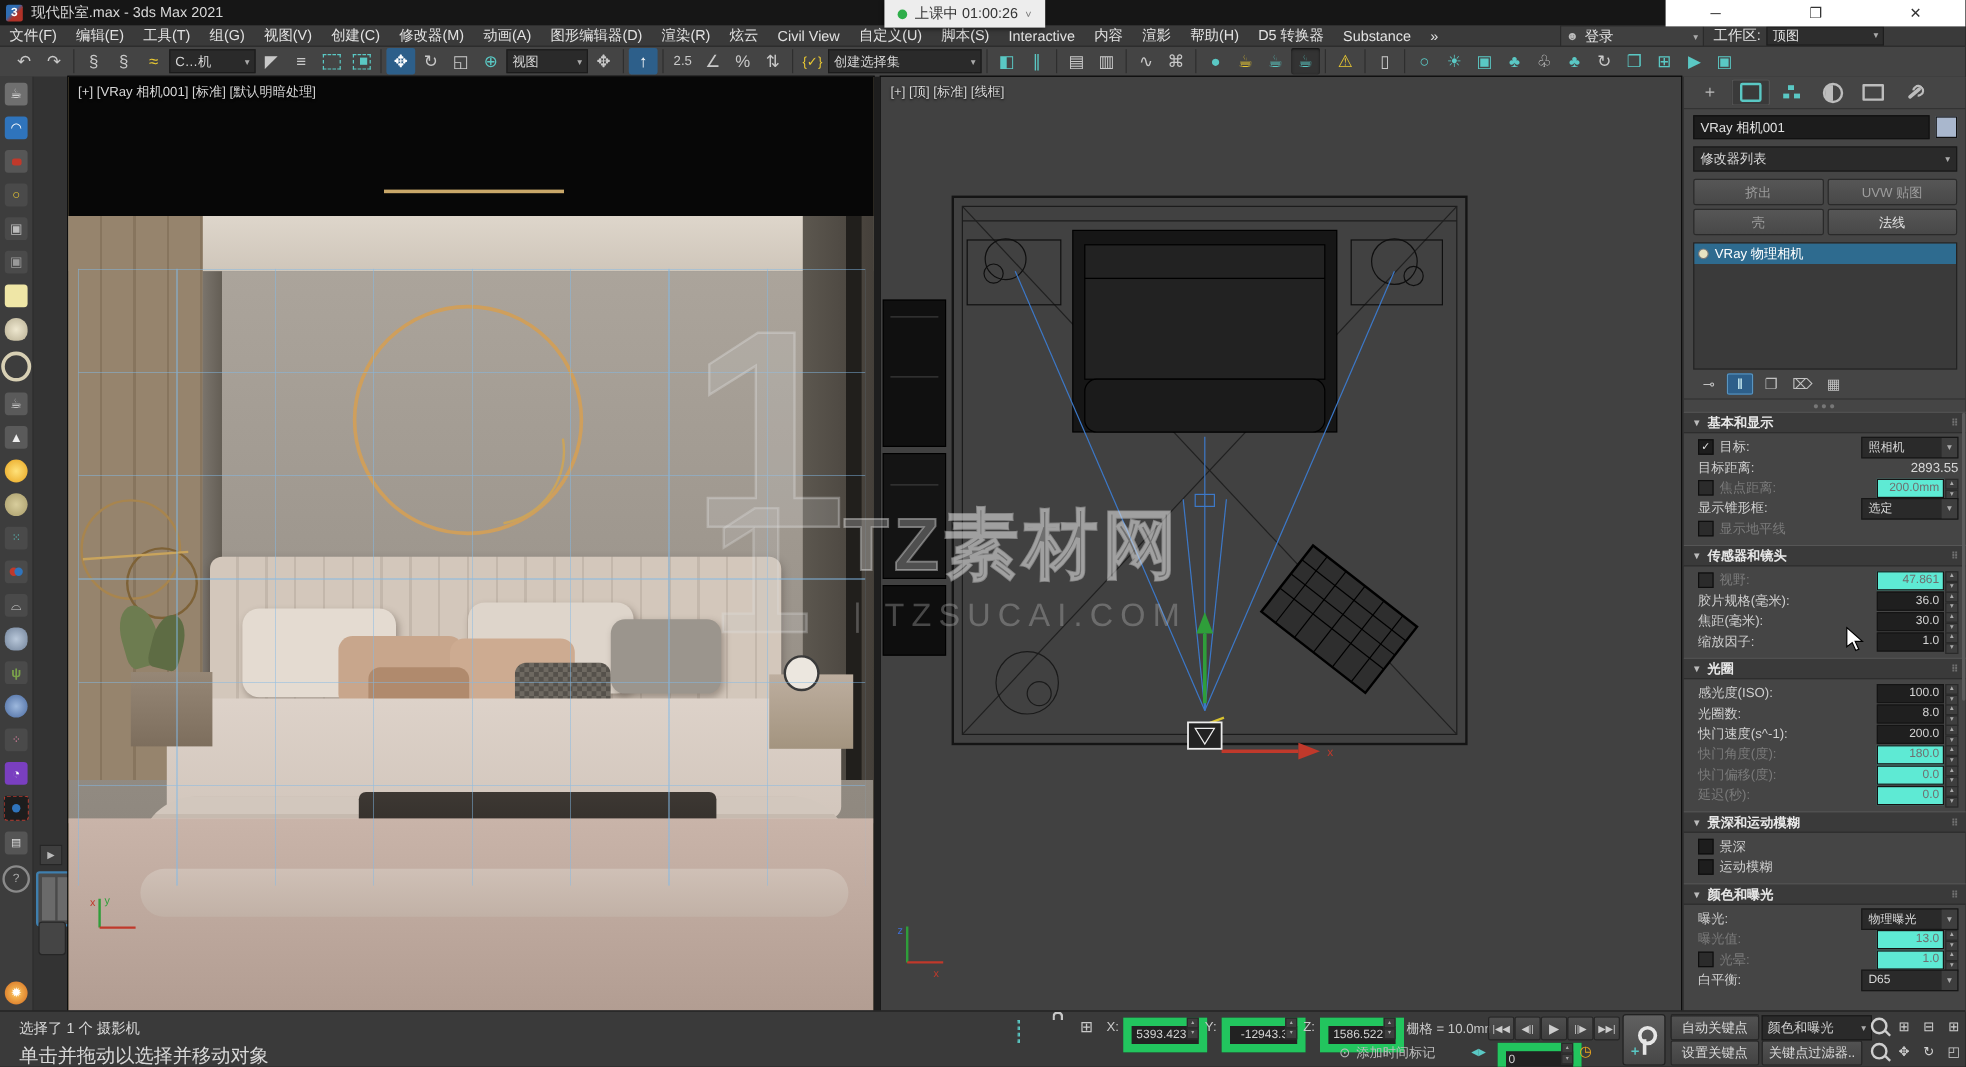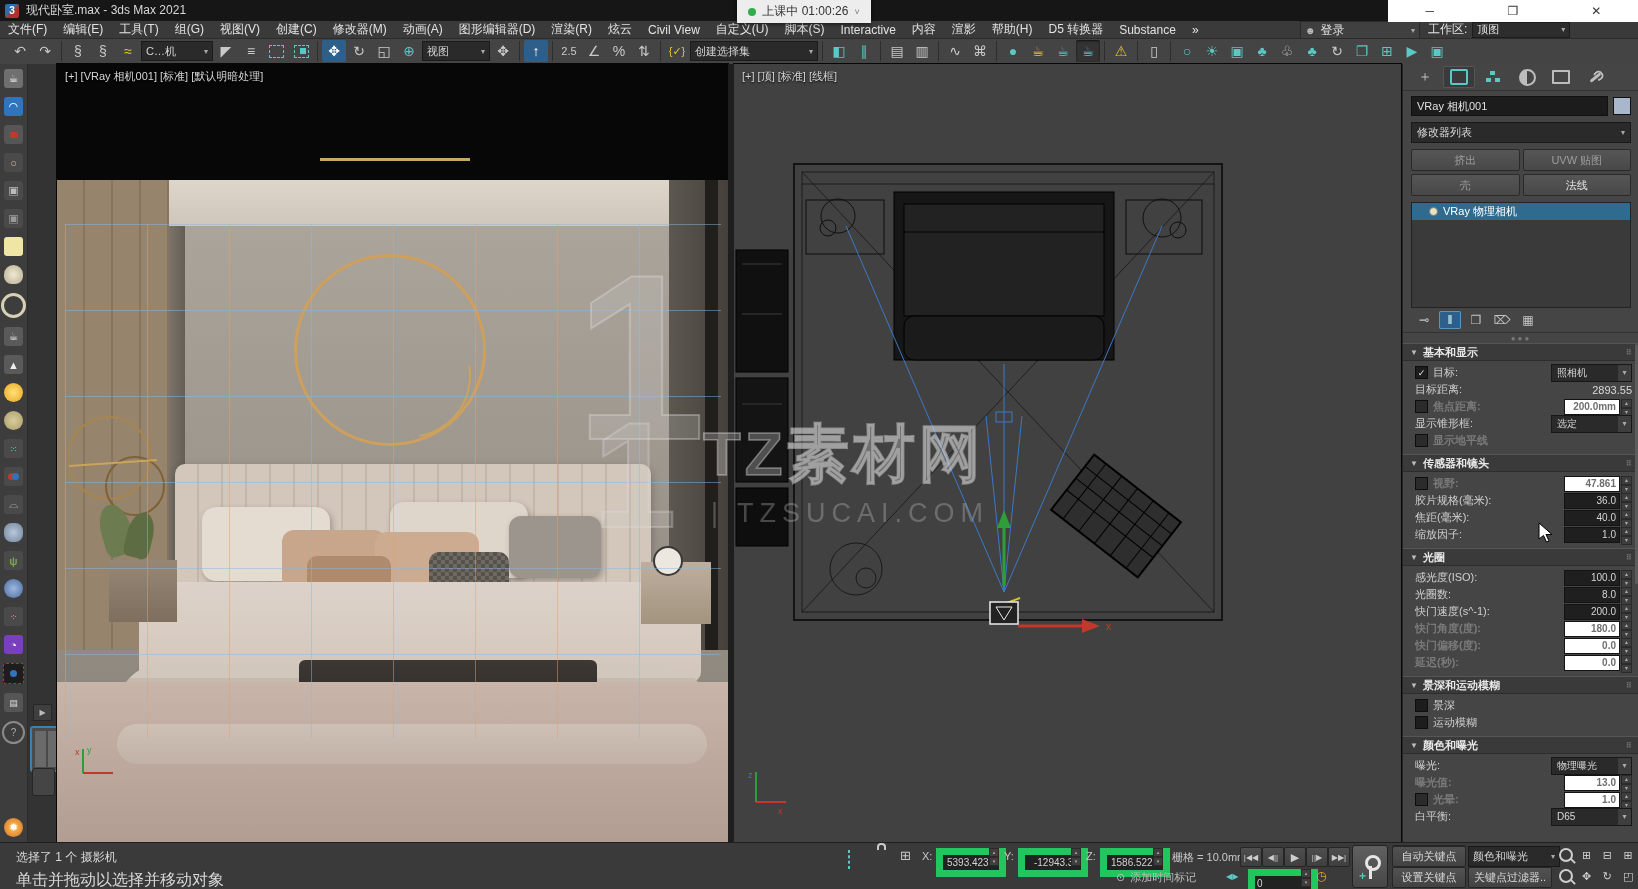--- a/index.html
+++ b/index.html
@@ -87,40 +87,40 @@
   .namerow{display:flex;align-items:center;gap:5px;padding:5px 8px 4px;}
   .nameinput{flex:1;height:18px;background:#1c1c1c;border:1px solid #111;display:flex;align-items:center;padding:0 5px;color:#e0e0e0;}
   .swatch{width:16px;height:16px;background:#a9b7cd;border:1px solid #111;}
   .modlist{margin:2px 8px 6px;height:19px;background:#2a2a2a;border:1px solid #191919;display:flex;align-items:center;
            justify-content:space-between;padding:0 5px;color:#d8d8d8;}
   .mbgrid{display:grid;grid-template-columns:1fr 1fr;gap:3px;margin:0 8px 6px;}
   .mbtn{height:20px;background:linear-gradient(#565656,#484848);border:1px solid #2a2a2a;border-radius:2px;
         display:flex;align-items:center;justify-content:center;color:#9d9d9d;}
   .mbtn.bright{color:#e2e2e2;}
   .stackbox{margin:0 8px;height:104px;background:#3a3a3a;border:1px solid #232323;}
-  .stackrow{height:17px;background:#2e6b8f;color:#fff;display:flex;align-items:center;gap:5px;padding:0 17px;}
+  .stackrow{height:17px;background:#2e6b8f;color:#fff;display:flex;align-items:center;gap:5px;padding:0 3px;}
   .bulb{width:7px;height:7px;border-radius:50%;background:#e8e3c2;border:1px solid #777;}
   .stacktools{height:24px;display:flex;align-items:center;gap:4px;padding:0 10px;border-bottom:1px solid #333;}
   .stool{width:22px;height:18px;display:flex;align-items:center;justify-content:center;color:#c2c2c2;font-size:12px;border-radius:2px;}
   .stool.on{background:#2d5f8a;color:#dff;box-shadow:inset 0 0 0 1px #5a95c0;}
   .pansep{height:10px;display:flex;align-items:center;justify-content:center;color:#777;font-size:8px;letter-spacing:2px;}
   .rollhead{height:16px;background:#3a3a3a;border-top:1px solid #565656;border-bottom:1px solid #2d2d2d;display:flex;
             align-items:center;gap:5px;padding:0 7px;font-weight:bold;color:#e8e8e8;}
   .rollhead .tri{font-size:8px;color:#bbb;}
   .rollhead .dots{margin-left:auto;color:#6f6f6f;font-size:8px;}
   .rollbody{padding:3px 0 5px;}
   .prow{display:flex;align-items:center;height:17px;padding:0 7px 0 12px;color:#cfcfcf;}
-  .prow.dis{color:#7a7a7a;font-weight:bold;}
+  .prow.dis{color:#7a7a7a;}
   .cbx{width:11px;height:11px;background:#1d1d1d;border:1px solid #0e0e0e;margin-right:5px;display:flex;align-items:center;
        justify-content:center;font-size:9px;color:#e6e6e6;flex:none;}
   .prow.dis .cbx{background:#2b2b2b;}
   .plab{flex:1;white-space:nowrap;}
   .pval{width:48px;height:14px;background:#1f1f1f;border:1px solid #141414;font-size:10px;display:flex;align-items:center;
         justify-content:flex-end;padding:0 3px;color:#d5d5d5;flex:none;}
-  .prow.dis .pval{color:#6f6f6f;background:#ffffff;}
+  .prow.dis .pval{color:#6f6f6f;background:#5eead4;}
   .statval{width:58px;text-align:right;color:#d8d8d8;flex:none;}
   .spin{width:11px;height:16px;display:flex;flex-direction:column;flex:none;margin-left:1px;}
   .spin i{flex:1;font-style:normal;font-size:6px;line-height:7px;text-align:center;color:#aaa;background:#3e3e3e;border:1px solid #2a2a2a;}
   .pdd{width:74px;height:16px;background:#2a2a2a;border:1px solid #171717;font-size:10px;display:flex;align-items:center;
        justify-content:space-between;padding:0 0 0 5px;color:#d8d8d8;flex:none;}
   .pdd .dd-ar{width:13px;height:100%;background:#3e3e3e;display:flex;align-items:center;justify-content:center;}
   .pscroll{position:absolute;right:1px;top:280px;width:3px;height:240px;background:#5c5c5c;border-radius:2px;}
   
   .statusbar{position:absolute;left:0;right:0;bottom:0;height:46px;background:#3a3a3a;border-top:1px solid #1f1f1f;z-index:25;}
   .st-text1{position:absolute;left:16px;top:6px;font-size:12px;color:#d8d8d8;}
@@ -575,21 +575,21 @@
     <div class="prow">
       <span class="plab">胶片规格(毫米):</span>
       <span class="pval">36.0</span>
       <span class="spin">
           <i>▴</i>
           <i>▾</i>
         </span>
     </div>
     <div class="prow">
       <span class="plab">焦距(毫米):</span>
-      <span class="pval">40.0</span>
+      <span class="pval">30.0</span>
       <span class="spin">
           <i>▴</i>
           <i>▾</i>
         </span>
     </div>
     <div class="prow">
       <span class="plab">缩放因子:</span>
       <span class="pval">1.0</span>
       <span class="spin">
           <i>▴</i>

